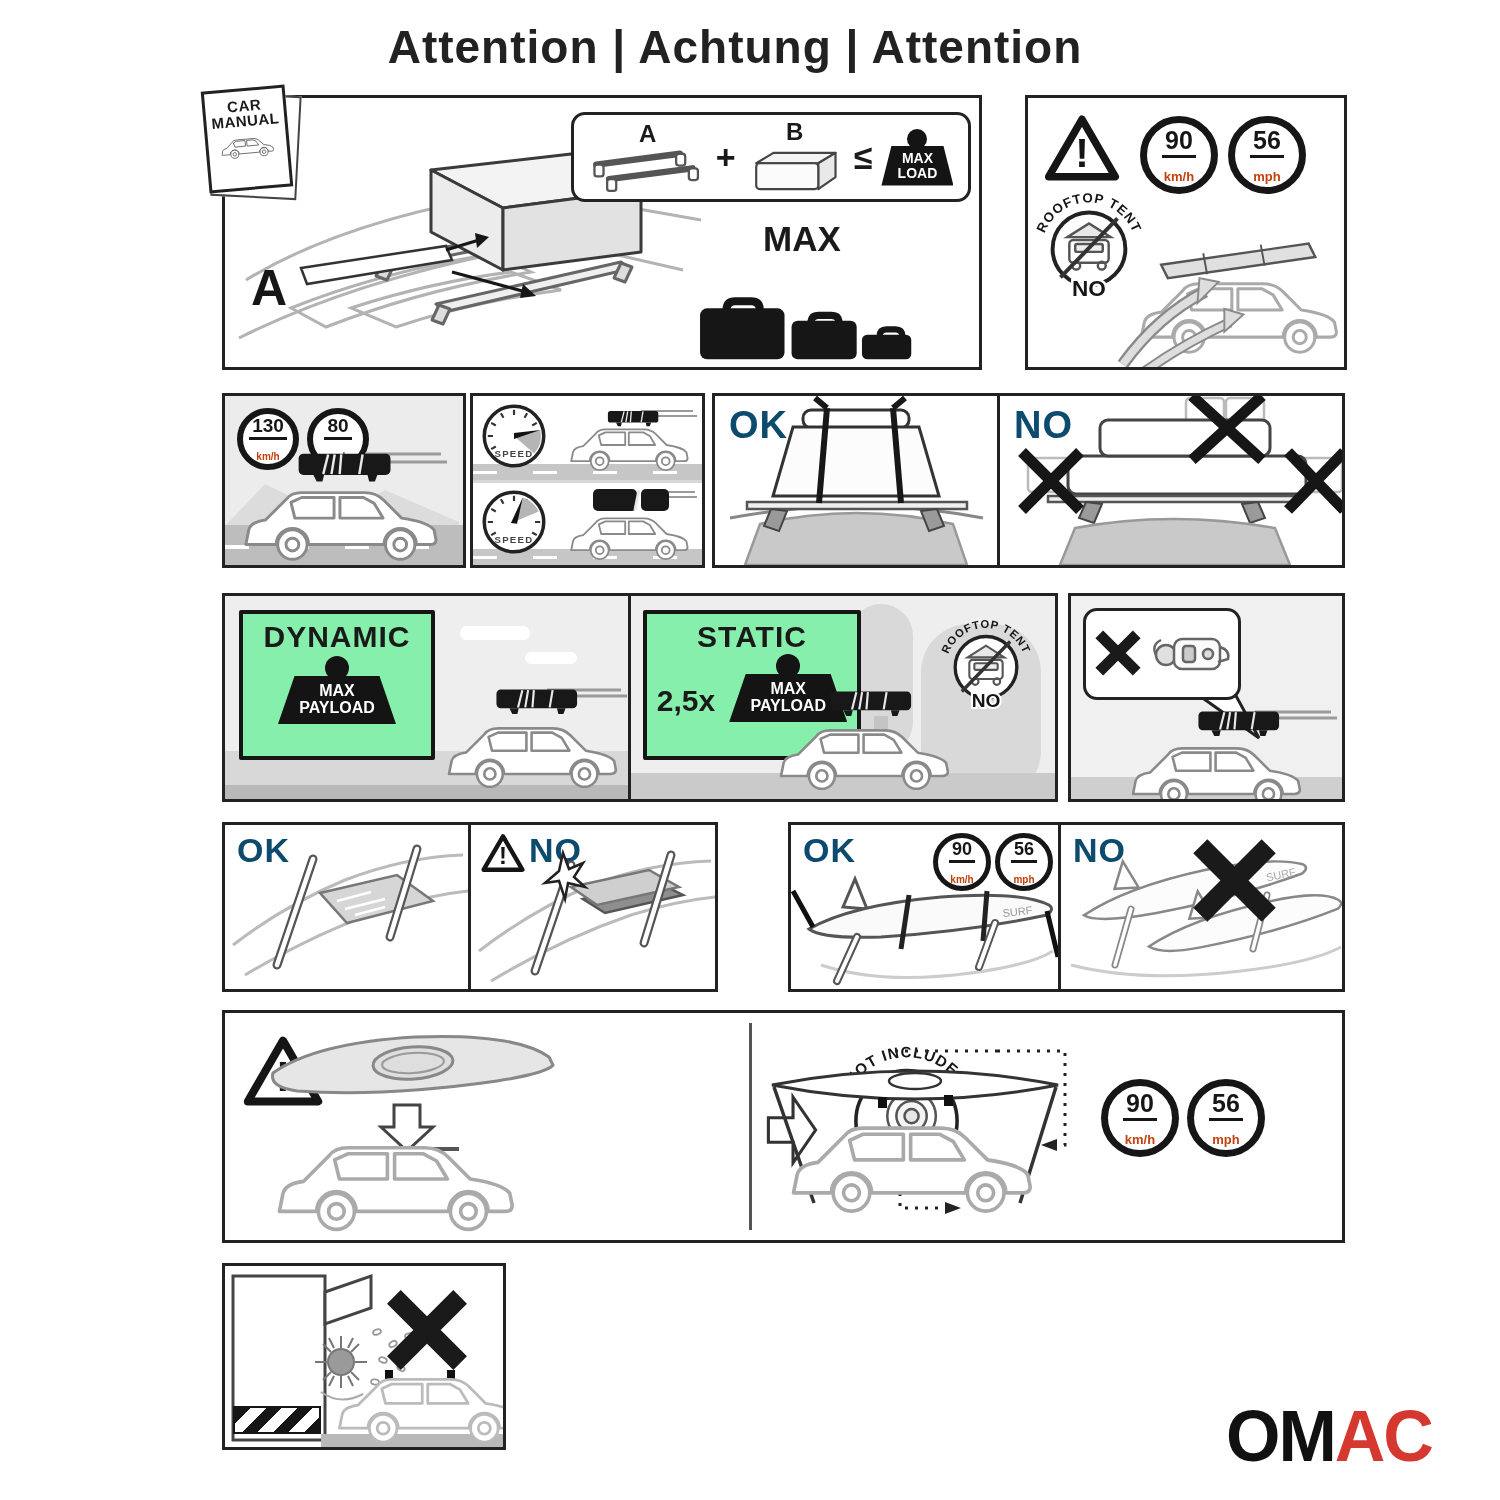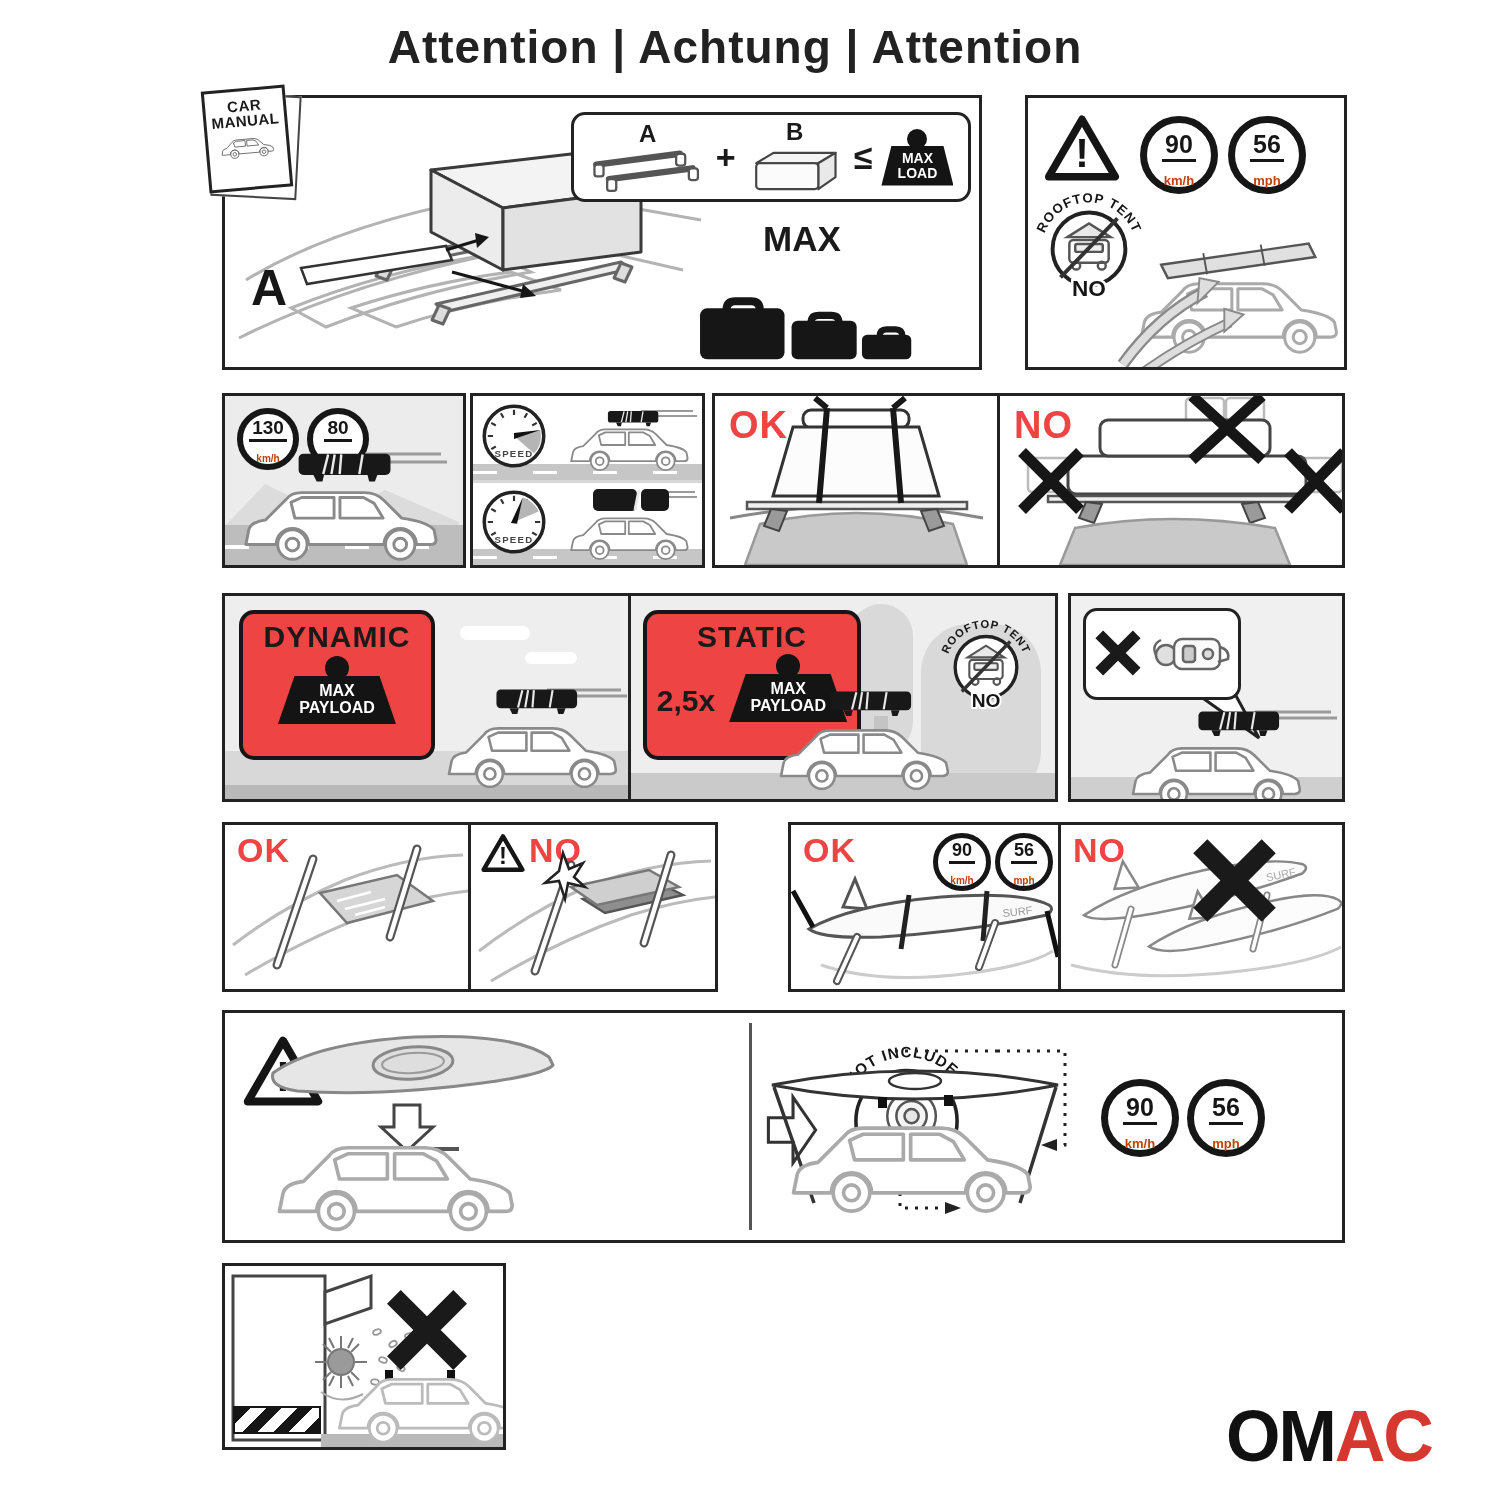--- a/index.html
+++ b/index.html
@@ -5,37 +5,37 @@
   html,body{margin:0;padding:0;background:#fff}
   #canvas{position:relative;width:1500px;height:1500px;background:#fff;overflow:hidden;
           font-family:"Liberation Sans",sans-serif;color:#1a1a1a}
   .abs{position:absolute}
   .panel{position:absolute;border:3px solid #222;background:#fff;box-sizing:border-box}
   .clip{overflow:hidden}
   #title{position:absolute;top:20px;left:0;width:1470px;text-align:center;
          font-size:46px;font-weight:bold;letter-spacing:1px;color:#222}
   
   .speed{position:absolute;background:#fff;border-radius:50%;box-sizing:border-box;
-         display:flex;flex-direction:column;align-items:center;justify-content:flex-end}
+         display:flex;flex-direction:column;align-items:center;justify-content:center}
   .speed .v{font-weight:bold;line-height:1;border-bottom:3px solid #161616;padding:0 3px 2px;color:#161616}
   .speed .u{line-height:1;margin-top:12px;color:#c2410c;font-weight:bold}
   .s78{width:78px;height:78px;border:7px solid #161616}
   .s78 .v{font-size:25px}.s78 .u{font-size:13px}
   .s62{width:62px;height:62px;border:6px solid #161616}
   .s62 .v{font-size:19px}.s62 .u{font-size:10px}
   .s58{width:58px;height:58px;border:5px solid #161616}
   .s58 .v{font-size:18px}.s58 .u{font-size:10px}
-  .oklabel{position:absolute;font-size:38px;font-weight:bold;line-height:1;color:#ef4444;letter-spacing:1px}
+  .oklabel{position:absolute;font-size:38px;font-weight:bold;line-height:1;color:#0c4a6e;letter-spacing:1px}
   
   .pfig{display:flex;flex-direction:column;align-items:center}
   .pfig .ph{background:#141414;border-radius:50%}
   .pfig .pb{background:#141414;color:#fff;display:flex;flex-direction:column;align-items:center;
             justify-content:center;font-weight:bold;line-height:1.05;
             clip-path:polygon(14% 0,86% 0,100% 100%,0 100%)}
-  .sign{position:absolute;background:#ef4444;border:4px solid #161616;border-radius:15px;
+  .sign{position:absolute;background:#86efac;border:4px solid #161616;border-radius:2px;
         box-sizing:border-box;display:flex;flex-direction:column;align-items:center}
   .vdiv{position:absolute;top:-3px;bottom:-3px;width:3px;background:#222}
   .booklet{position:absolute;left:-20px;top:-10px;width:90px;height:110px;z-index:5}
   .bk-back{position:absolute;left:8px;top:6px;width:82px;height:100px;background:#fff;
            border:2.5px solid #444;transform:rotate(3deg)}
   .bk-front{position:absolute;left:0;top:0;width:84px;height:102px;background:#fff;border:3px solid #222;
             transform:rotate(-5deg);display:flex;flex-direction:column;align-items:center;padding-top:7px;box-sizing:border-box}
   .bk-front .t{font-weight:bold;font-size:15px;line-height:1.02;letter-spacing:.5px;color:#1a1a1a}
   .hazard{position:absolute;background:repeating-linear-gradient(135deg,#161616 0 11px,#fff 11px 22px);
           border:2px solid #161616;box-sizing:border-box}

